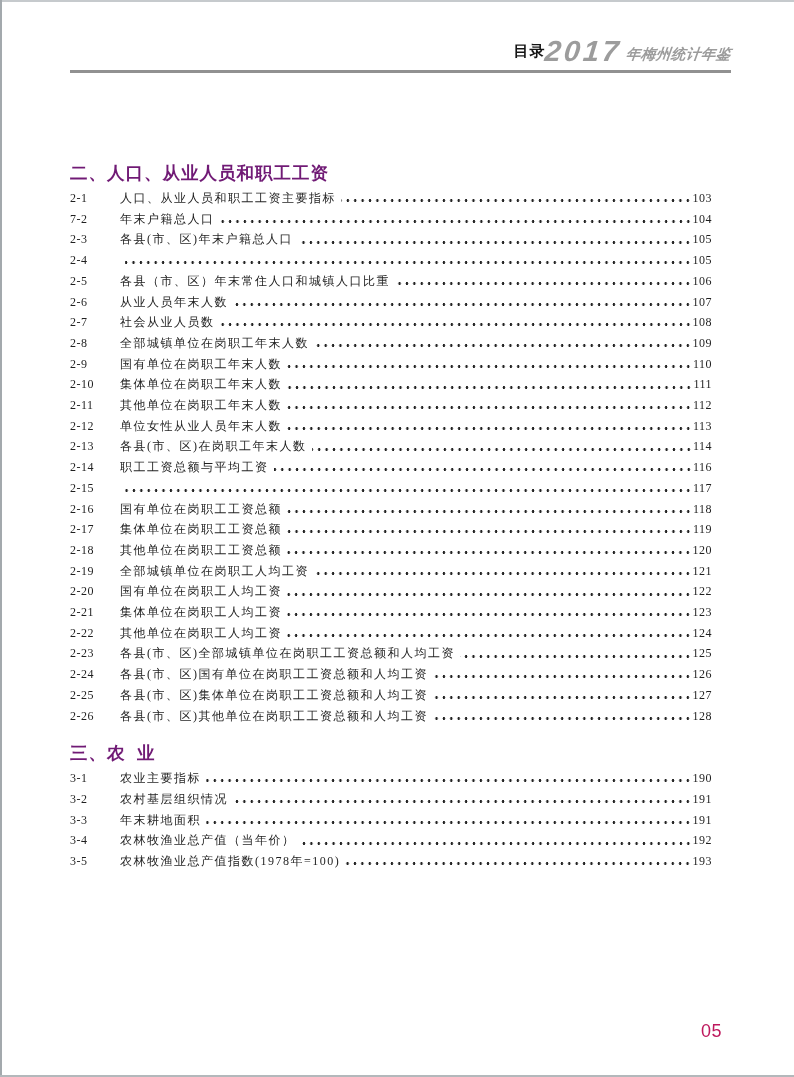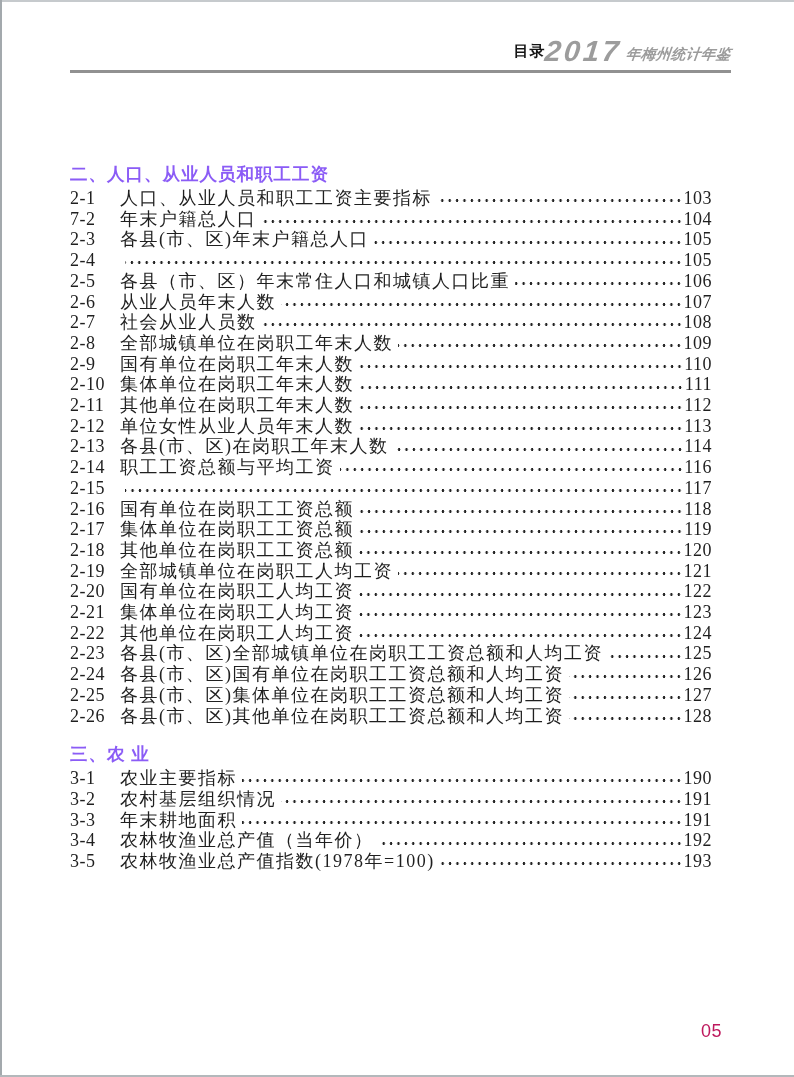--- a/index.html
+++ b/index.html
@@ -77,32 +77,32 @@
   
   .toc {
     position: absolute;
     left: 70px;
     top: 164px;
     width: 642px;
   }
   .toc-section + .toc-section { margin-top: 18px; }
   .section-title {
     margin: 0 0 4px 0;
-    font-family: Liberation Sans, sans-serif;
+    font-family: Liberation Mono, monospace;
     font-weight: bold;
     font-size: 17.5px;
     line-height: 20px;
     letter-spacing: 1px;
-    color: #8b5cf6;
+    color: #701a75;
   }
   .toc-row {
     display: flex;
     align-items: stretch;
     line-height: 20.7px;
-    font-size: 18px;
+    font-size: 12px;
   }
   .toc-no {
     flex: none;
     width: 50px;
     letter-spacing: 0.5px;
   }
   .toc-title {
     flex: none;
     white-space: nowrap;
     letter-spacing: 1.5px;

